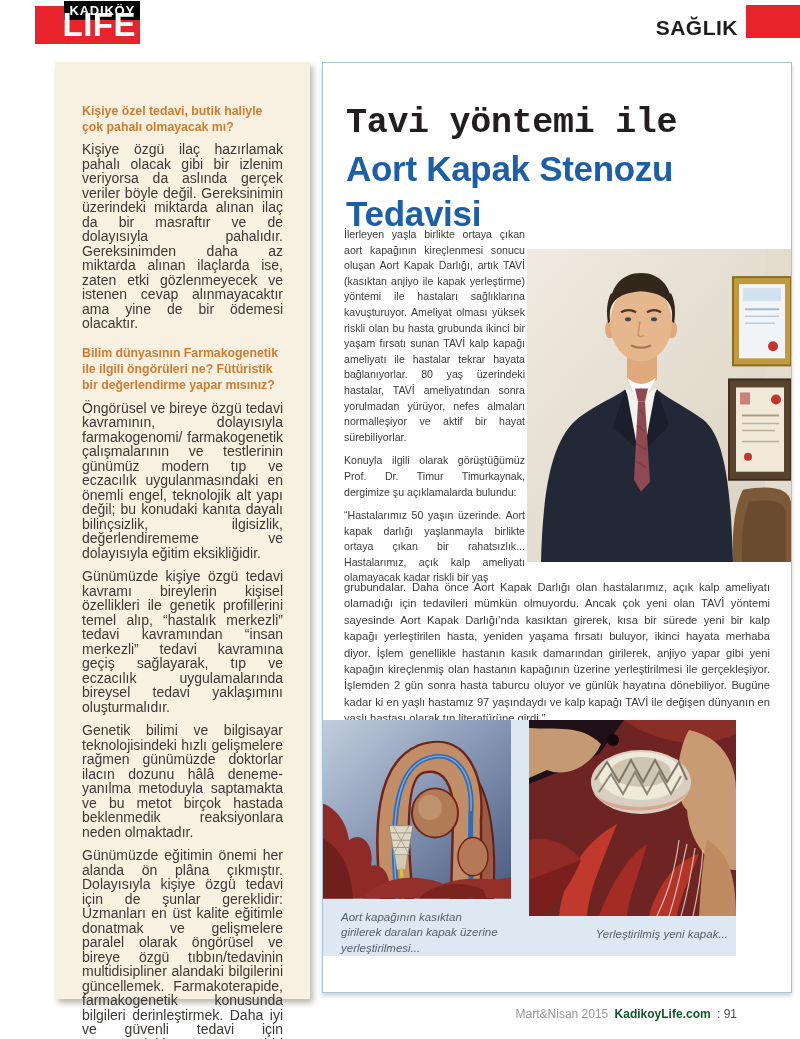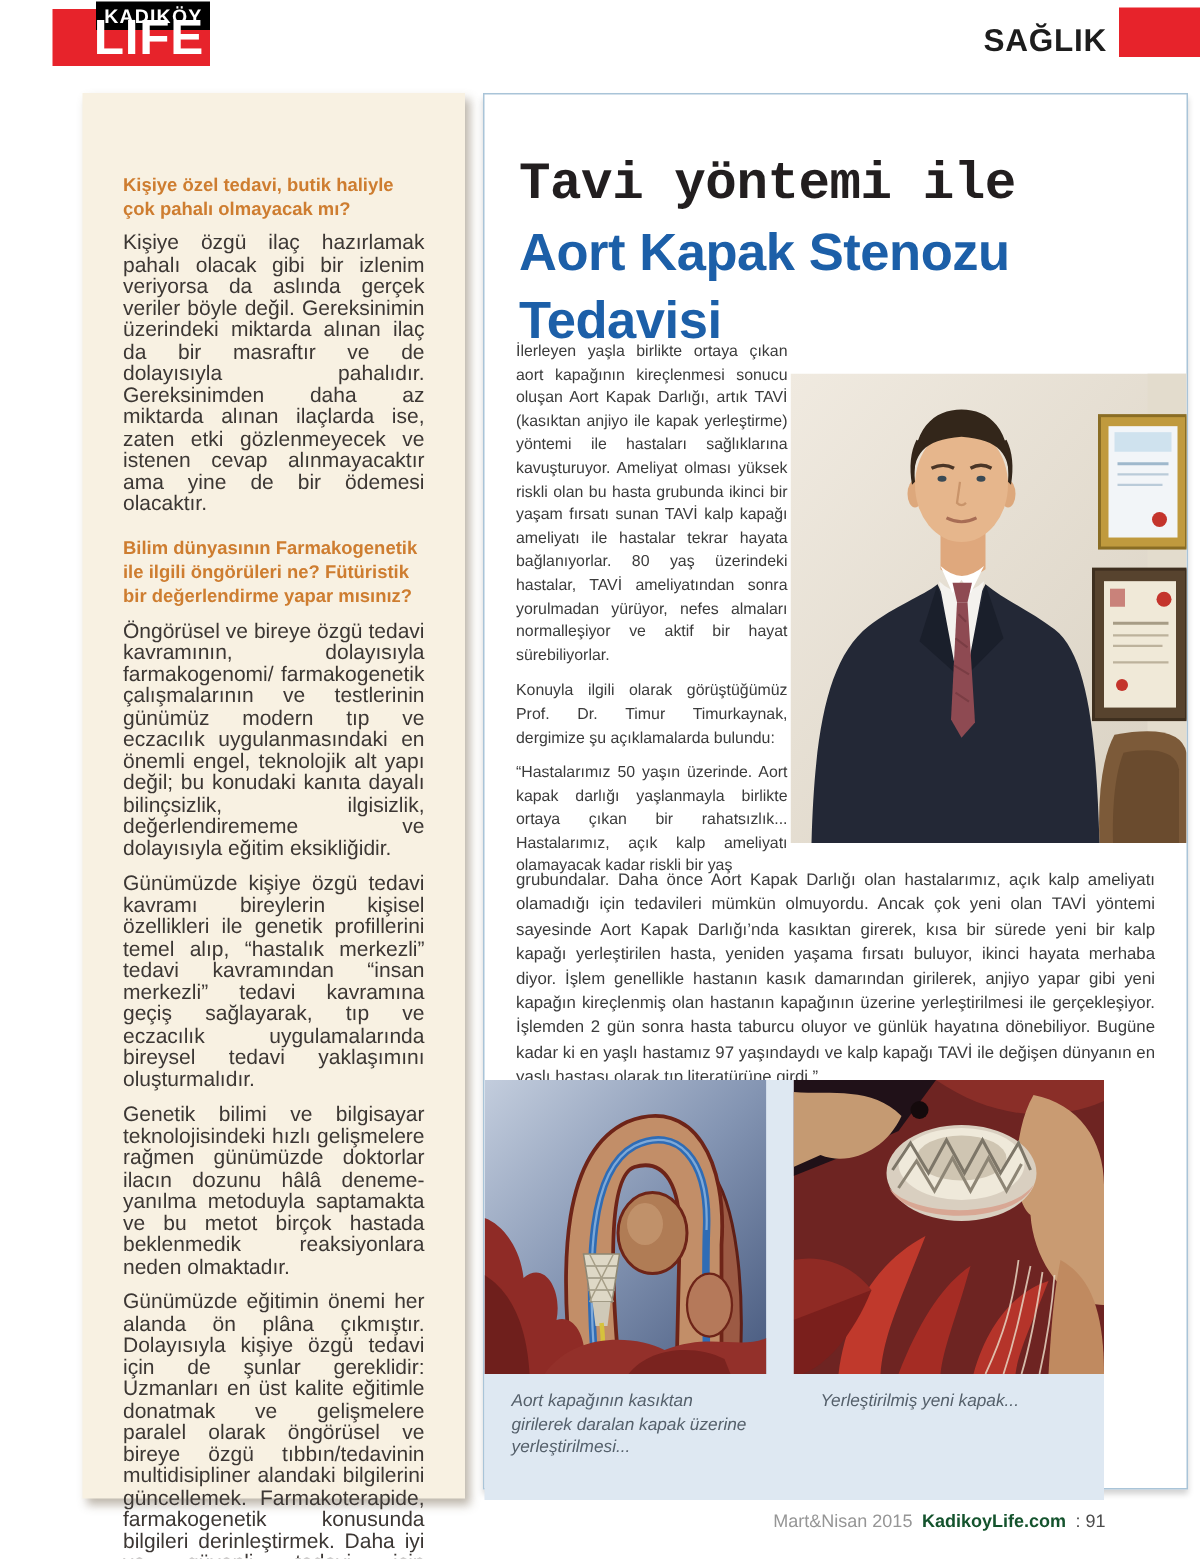--- a/index.html
+++ b/index.html
@@ -9,41 +9,41 @@
   
   .logo { position:absolute; left:35px; top:6px; width:105px; height:38px; background:#e7232b; }
   .logo-main { position:absolute; right:4px; top:1px; font-size:33px; line-height:36px; font-weight:bold; color:#ffffff; letter-spacing:0.5px; }
   .logo-top { position:absolute; right:0px; top:-5px; background:#000000; color:#ffffff; font-size:13px; font-weight:bold; letter-spacing:0.8px; padding:2px 5px 2px 5px; }
   .section-label { position:absolute; top:16px; right:62px; font-size:21px; font-weight:bold; letter-spacing:0.5px; color:#1d1d1d; }
   .red-block { position:absolute; top:5px; right:0px; width:54px; height:33px; background:#e7232b; }
 
   
   .sidebar { position:absolute; left:55px; top:62px; width:255px; height:937px; background:#f8f1e2; padding:41px 27px 0 27px; box-shadow:3px 4px 6px rgba(110,95,70,0.45); }
   .sb-h { color:#ce7d30; font-size:12.3px; line-height:16.2px; font-weight:bold; margin:14px 0 7px 0; }
-  .sb-h.first { margin-top:12px; }
+  .sb-h.first { margin-top:0; }
   .sb-p { color:#3c3734; font-size:14px; line-height:14.5px; text-align:justify; margin-bottom:9px; }
 
   
   .panel { position:absolute; left:322px; top:62px; width:470px; height:931px; background:#ffffff; border:1px solid #a9c4d8; box-shadow:0 3px 4px rgba(0,0,0,0.18); }
   .title { position:absolute; left:23px; top:38px; font-size:35px; line-height:45px; font-weight:bold; letter-spacing:-0.3px; }
   .t-black { color:#221e1f;font-family:Liberation Mono, monospace; }
   .t-blue { color:#1c5fa8; }
   .intro-col { position:absolute; left:21px; top:164px; width:181px; color:#3b3b3b; font-size:10.6px; line-height:15.6px; text-align:justify; }
   .intro-col p { margin-bottom:8px; }
   .photo { position:absolute; left:204px; top:186px; width:264px; height:313px; }
   .photo svg { display:block; width:100%; height:100%; }
   .full-text { position:absolute; left:21px; top:516px; width:426px; color:#3b3b3b; font-size:11.2px; line-height:16.4px; text-align:justify; }
 
   
-  .figures { position:absolute; left:0px; top:657px; width:413px; height:280px; background:#dee8f2; display:flex; gap:18px; }
+  .figures { position:absolute; left:0px; top:657px; width:413px; height:236px; background:#dee8f2; display:flex; gap:18px; }
   .fig { display:flex; flex-direction:column; }
   .fig-img { height:196px; overflow:hidden; }
   .fig-img svg { display:block; width:100%; height:100%; }
   .fig1 { width:188px; }
-  .fig2 { width:207px; }
+  .fig2 { width:207px;align-items:flex-end; }
   .caption { padding:11px 8px 0 18px; font-size:11.5px; line-height:15.5px; font-style:italic; color:#55606b; }
 
   
   .footer { position:absolute; left:345px; top:1007px; width:392px; text-align:right; font-size:12px; color:#969696; }
   .footer .site { color:#14532d; font-weight:bold; margin:0 3px; }
   .footer .pagenum { color:#4c4c4c; }
 </style>
 </head>
 <body>
 

